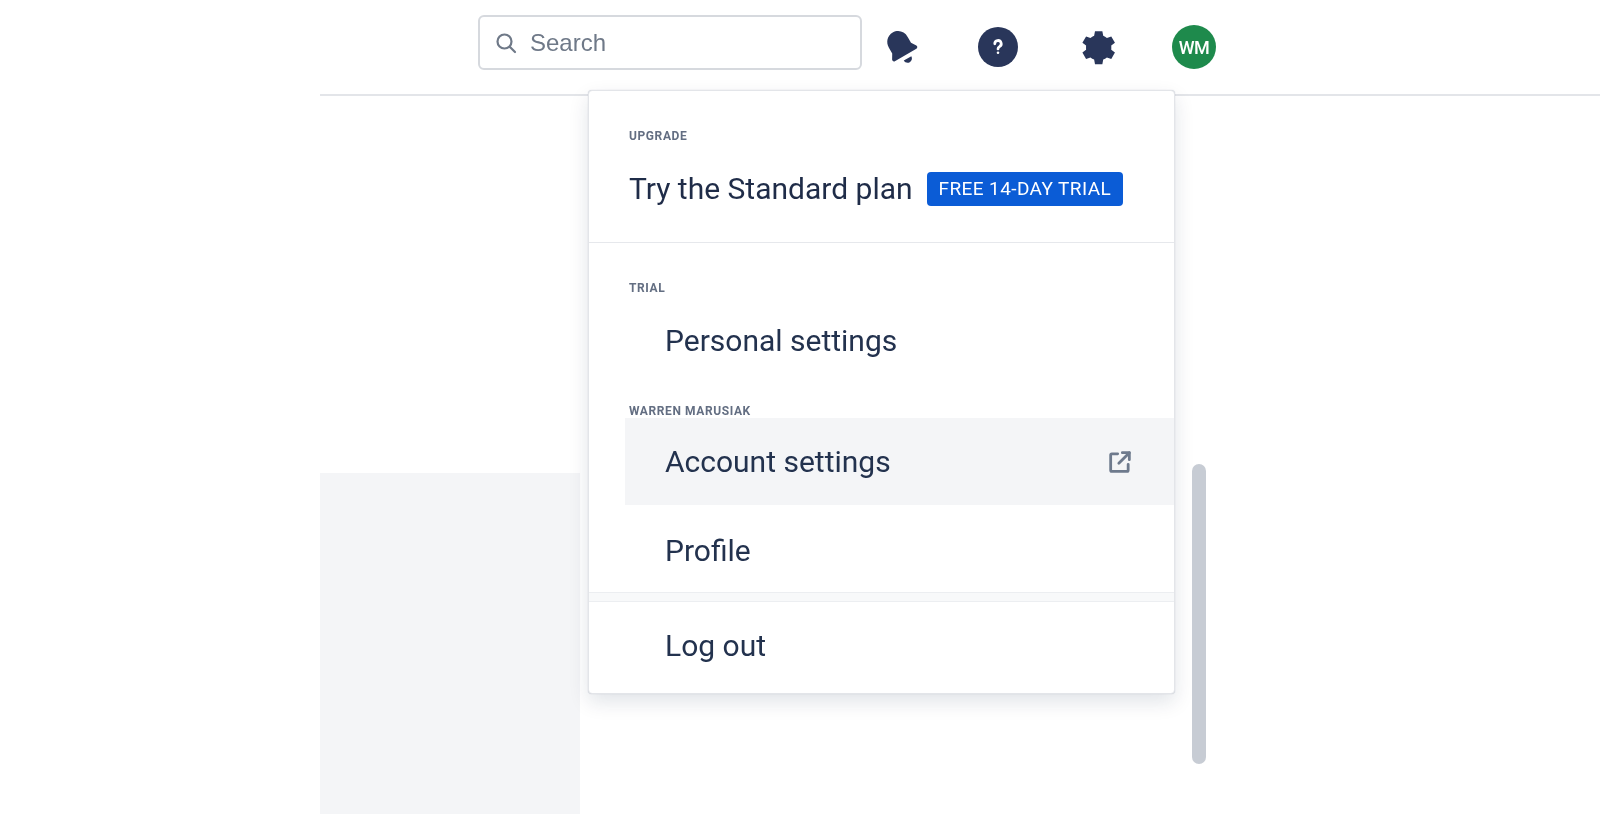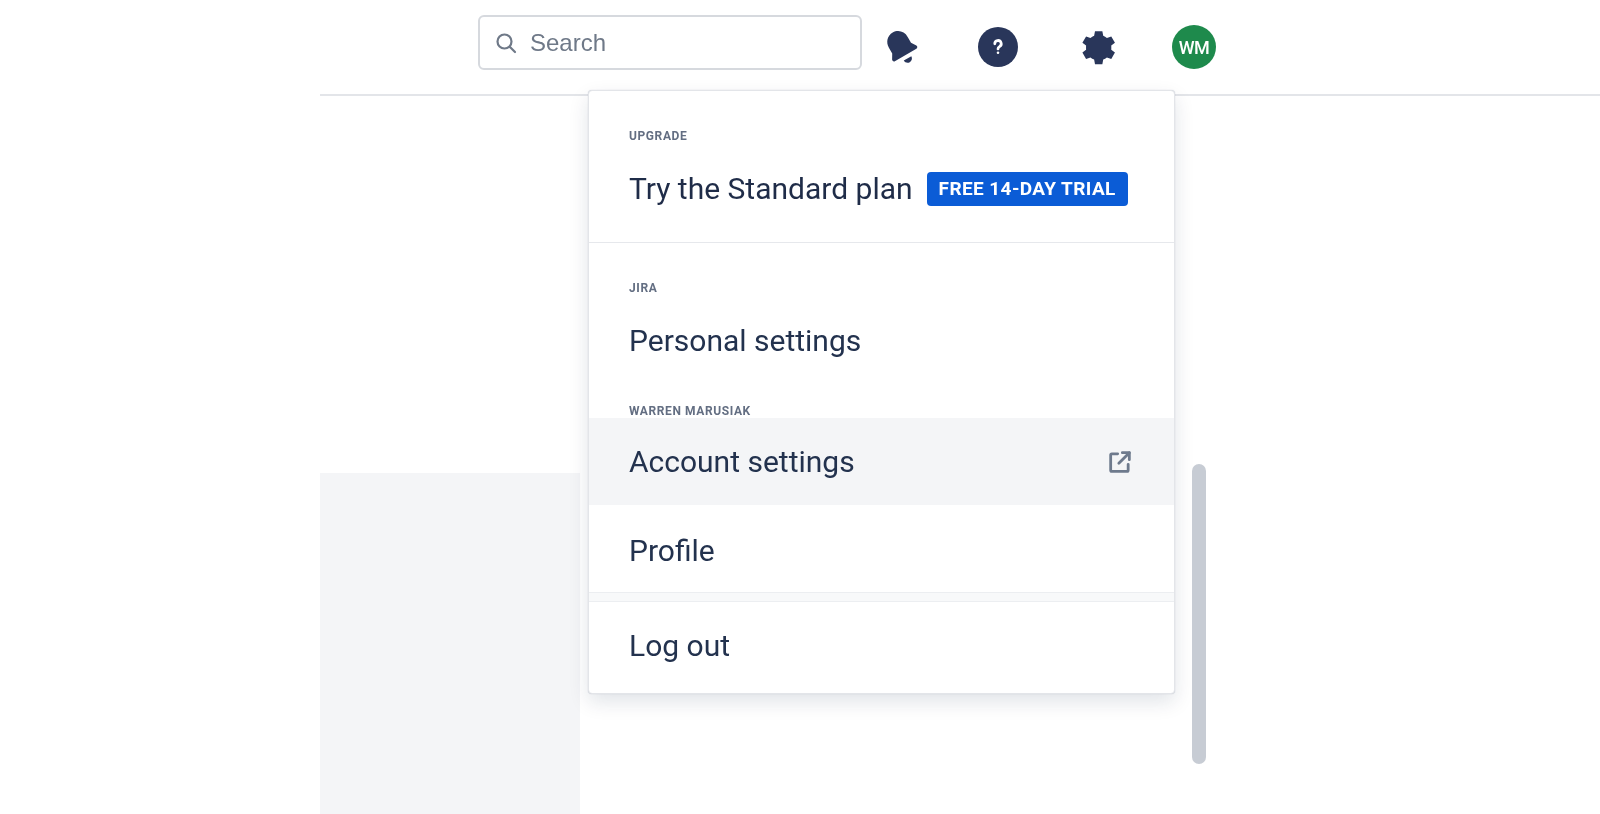--- a/index.html
+++ b/index.html
@@ -153,36 +153,37 @@
     color: #636e82;
   }
 
   .menu-item {
     display: flex;
     align-items: center;
     justify-content: space-between;
     padding: 20px 40px 24px 40px;
     cursor: pointer;
     color: #172b4d;
+    margin-left: 36px;
   }
   .menu-item.tight-top { padding-top: 28px; }
   .menu-item.hovered { background: #f4f5f7; }
 
   .menu-label {
     font-size: 30px;
     color: #23324e;
     font-weight: 400;
   }
 
   .badge {
     display: inline-block;
     background: #0b5cd6;
     color: #fff;
     font-size: 19px;
-    font-weight: 700;
+    font-weight: 400;
     letter-spacing: 0.4px;
     padding: 5px 12px 6px;
     border-radius: 4px;
     margin-left: 14px;
     vertical-align: middle;
   }
 
   .try-row {
     padding: 28px 40px 36px 40px;
     display: flex;
@@ -272,21 +273,21 @@
 
 <div class="dropdown">
 
   <div class="section-header">UPGRADE</div>
   <div class="try-row">
     <span class="menu-label">Try the Standard plan</span>
     <span class="badge">FREE 14-DAY TRIAL</span>
   </div>
   <div class="divider"></div>
 
-  <div class="section-header">JIRA</div>
+  <div class="section-header">TRIAL</div>
   <div class="menu-item tight-top">
     <span class="menu-label">Personal settings</span>
   </div>
 
   <div class="section-header" style="padding-top:22px">WARREN MARUSIAK</div>
   <div class="menu-item hovered" style="padding-top:26px;padding-bottom:26px">
     <span class="menu-label">Account settings</span>
     <span class="ext-icon">
       <svg viewBox="0 0 24 24" fill="none" stroke="currentColor" stroke-width="2.4" stroke-linecap="round" stroke-linejoin="round">
         <path d="M14 4h6v6"></path>

